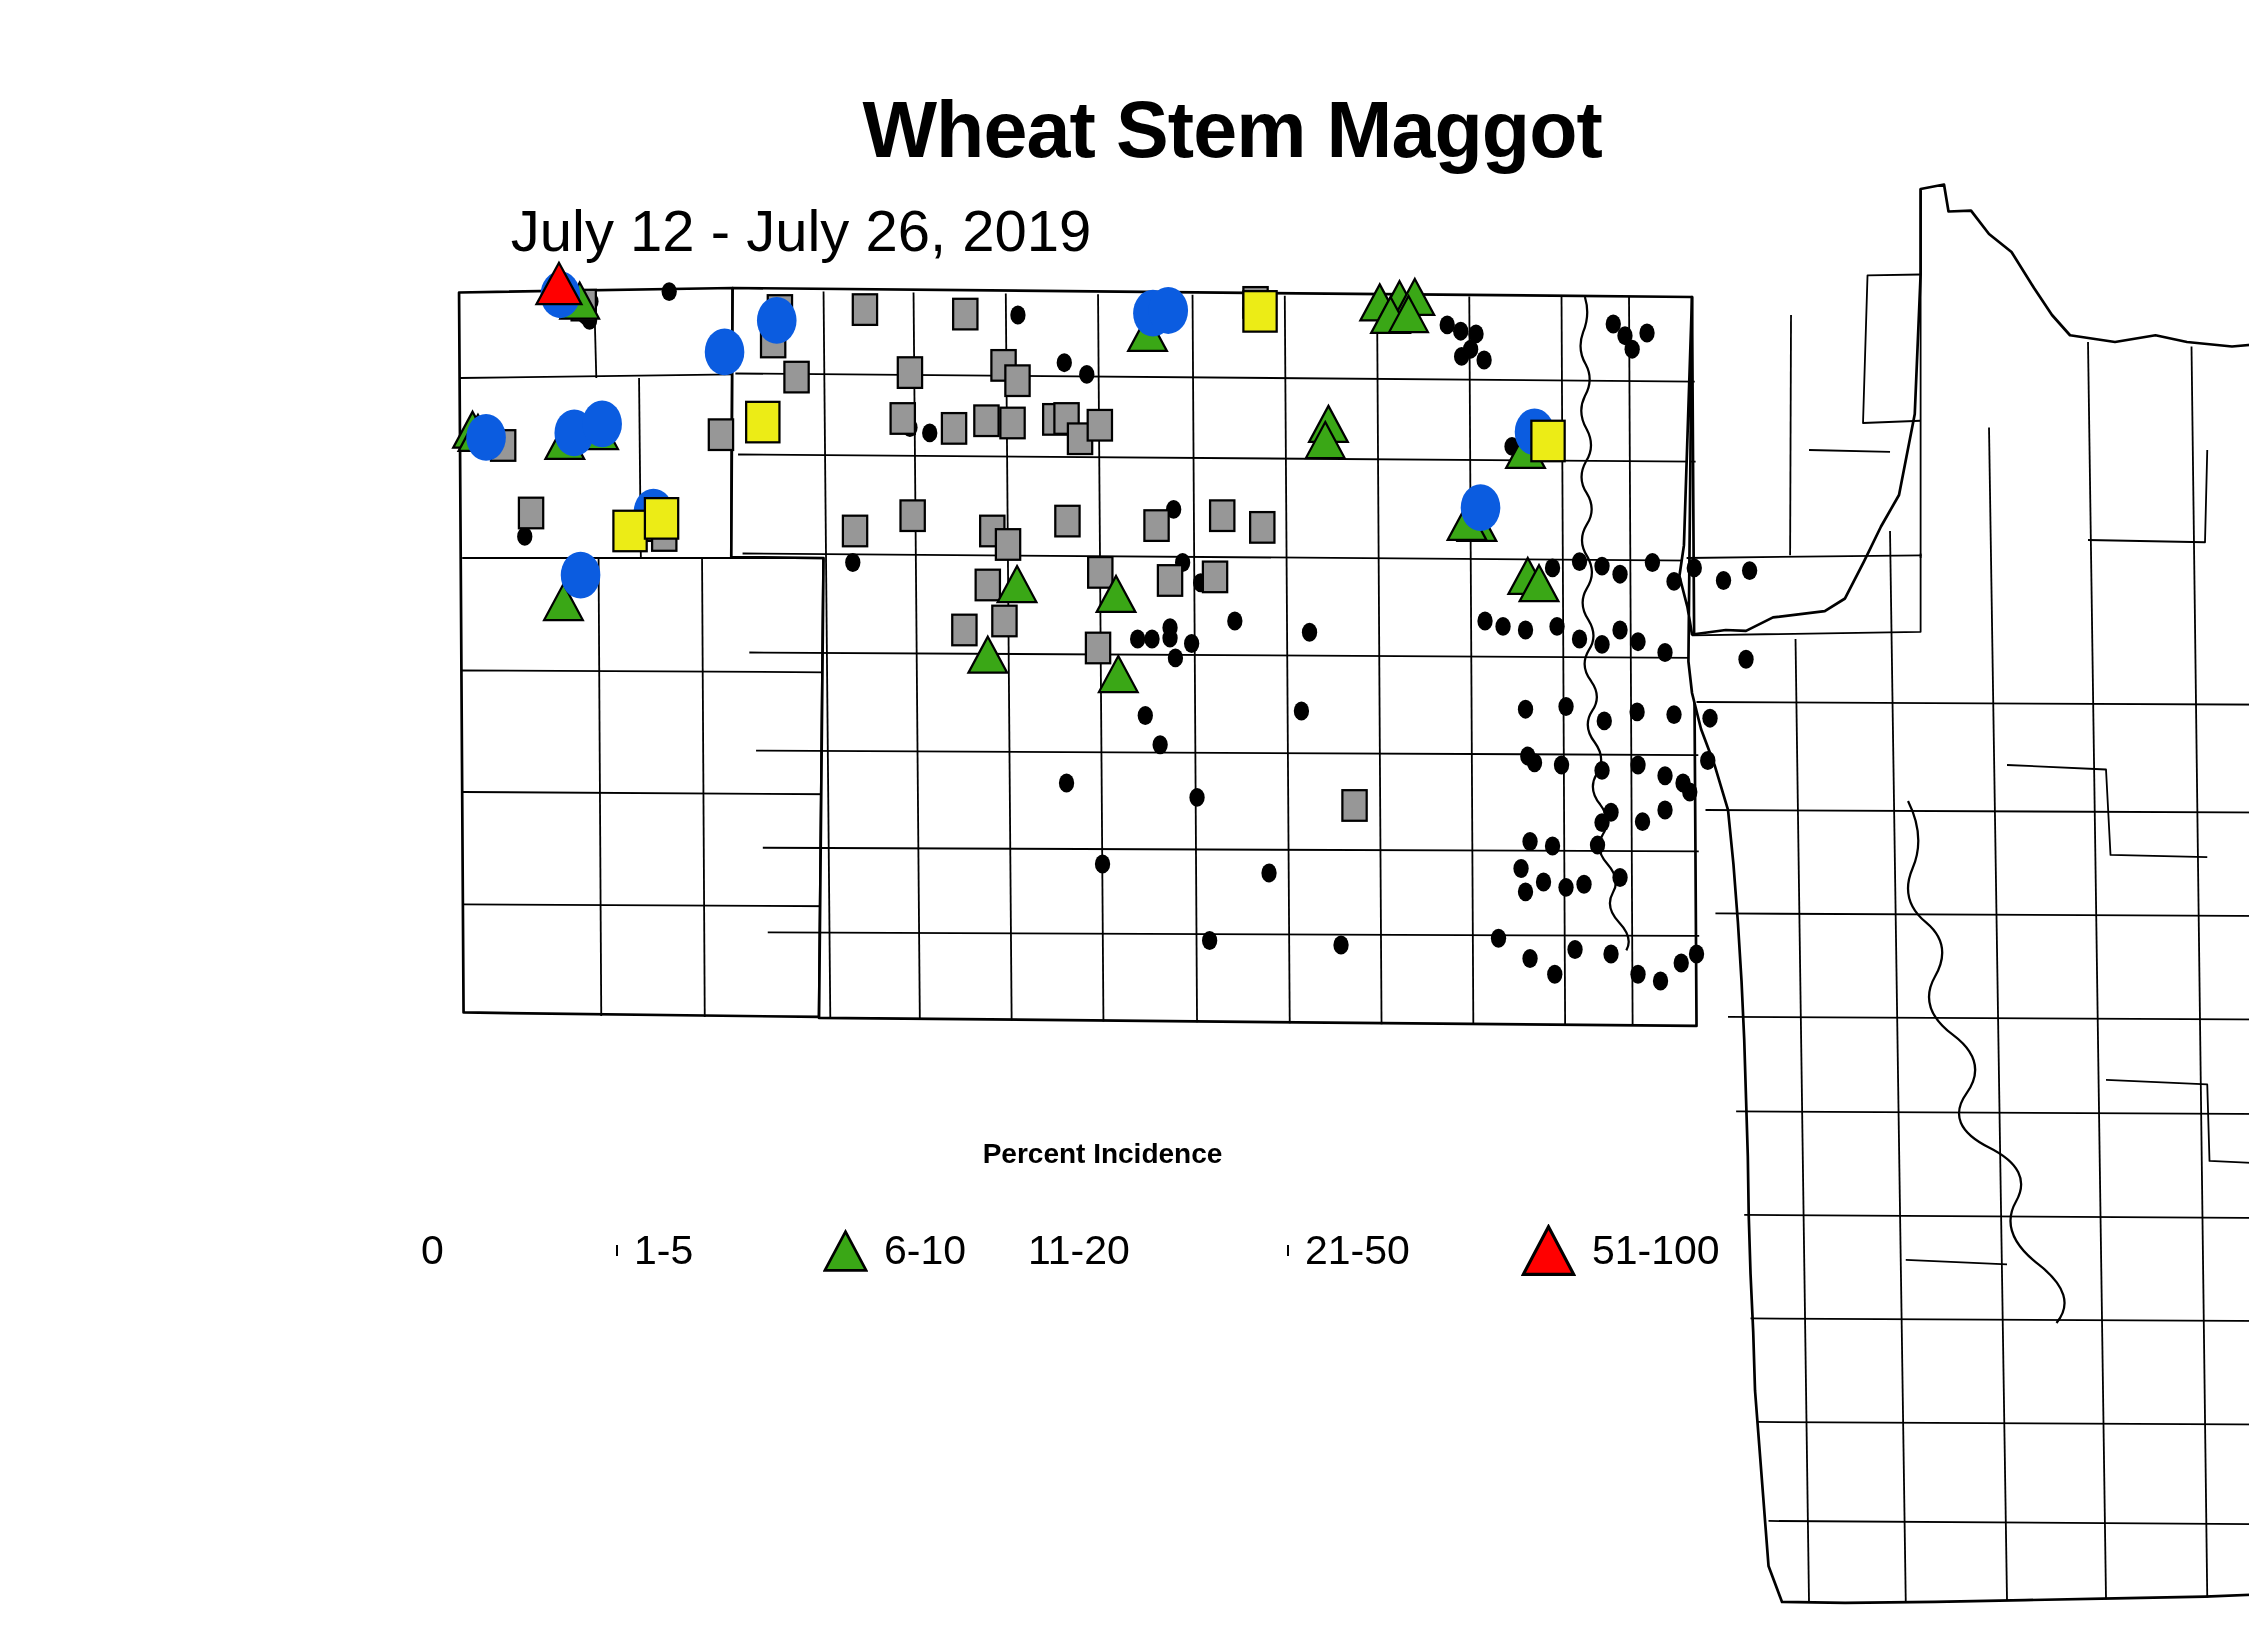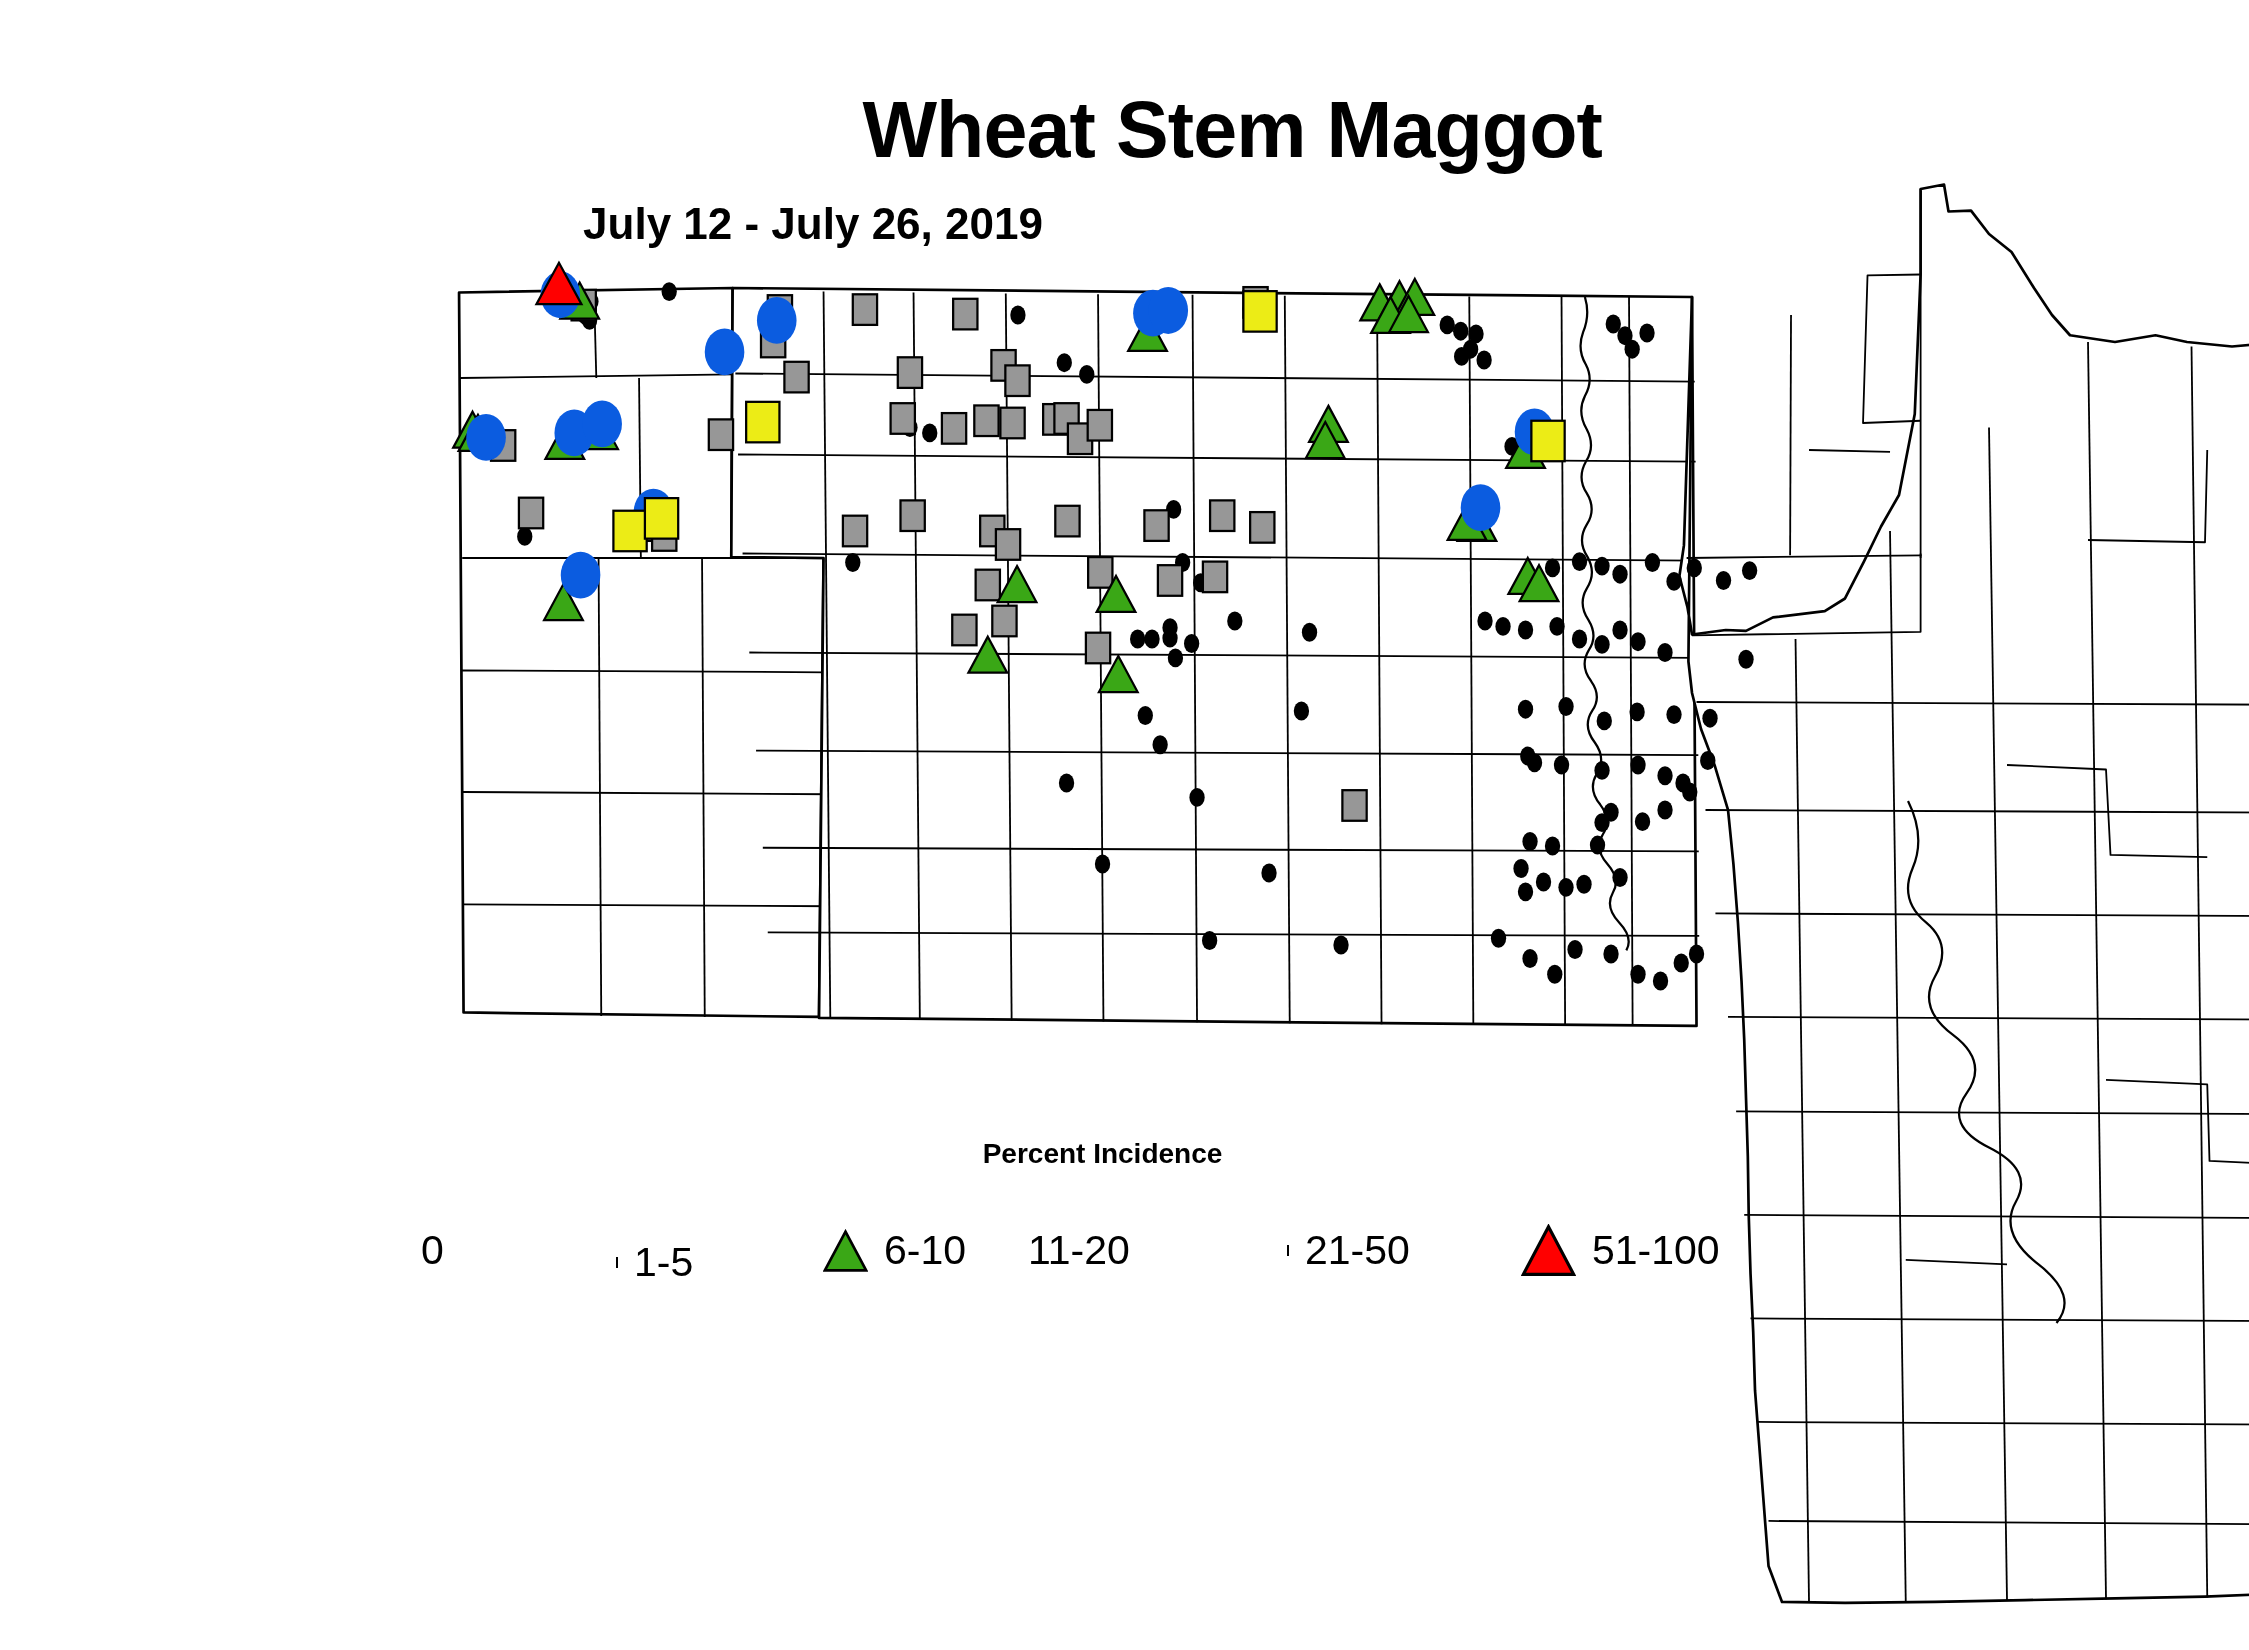--- a/index.html
+++ b/index.html
@@ -9,23 +9,22 @@
   #stage{position:absolute;left:0;top:0;width:3074px;height:1651px;background:#fff;}
 
   
   #title{
     position:absolute; left:0; top:90px; width:1602px;
     text-align:right; font-size:79px; font-weight:bold; color:#000;
     letter-spacing:-0.9px; line-height:1;
   }
   #subtitle{
     position:absolute; left:0; top:202px; width:1602px;
-    text-align:center; font-size:44px; font-weight:bold; color:#000;
+    text-align:center; font-size:58px; font-weight:normal; color:#000;
     line-height:1;
-    margin-left:12px;
   }
 
   
   #map-svg{position:absolute;left:0;top:0;width:3074px;height:1651px;}
 
   
   #legend{position:absolute; left:405px; top:1138px; width:1395px; height:162px;}
   #legend-title{
     position:absolute; left:0; top:0; width:1395px; text-align:center;
     font-size:28px; font-weight:bold; color:#000;
@@ -363,21 +362,21 @@
   <div id="legend">
     <div id="legend-title">Percent Incidence</div>
 
     <div class="leg-item" style="left:0px;">
       <span class="leg-swatch">
         <span class="sw-dot"></span>
       </span>
       <span class="leg-label">0</span>
     </div>
 
-    <div class="leg-item" style="left:211px;margin-top:12px;">
+    <div class="leg-item" style="left:211px;">
       <span class="leg-swatch">
         <span class="sw-square-gray"></span>
       </span>
       <span class="leg-label">1-5</span>
     </div>
 
     <div class="leg-item" style="left:418px;">
       <span class="leg-swatch">
         <svg class="tri-svg" width="45" height="44" viewBox="0 0 100 98">
           <polygon points="50,6 96,92 4,92" fill="#3AA716" stroke="#000" stroke-width="6"></polygon>

